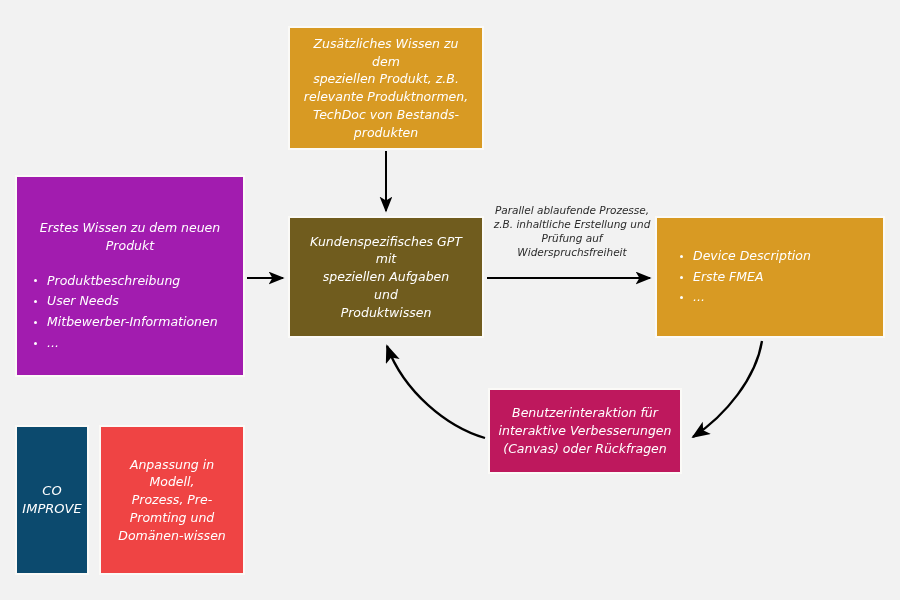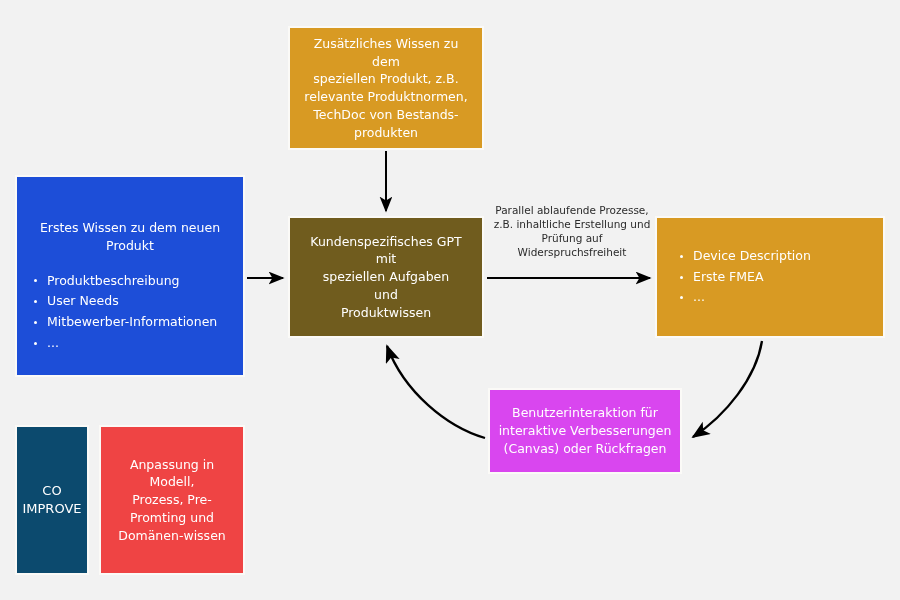--- a/index.html
+++ b/index.html
@@ -10,20 +10,21 @@
     width: 900px;
     height: 600px;
     background: #f2f2f2;
     font-family: "DejaVu Sans", sans-serif;
     overflow: hidden;
   }
   #canvas {
     position: relative;
     width: 900px;
     height: 532px;
+    font-style: italic;
   }
   .node {
     position: absolute;
     box-sizing: border-box;
     border: 2px solid #fbfaf7;
     color: #ffffff;
     display: flex;
     flex-direction: column;
     justify-content: center;
   }
@@ -57,41 +58,41 @@
 
   
   #node-additional-knowledge {
     left: 288px; top: 26px; width: 196px; height: 124px;
     background: #d89a23;
     font-size: 12.5px;
     padding: 0 10px;
   }
   #node-initial-knowledge {
     left: 15px; top: 175px; width: 230px; height: 202px;
-    background: #1d4ed8;
+    background: #a21caf;
     font-size: 12.5px;
     justify-content: flex-start;
     padding: 42px 14px 0 14px;
   }
   #node-initial-knowledge .node-title { margin-bottom: 16px; }
   #node-gpt {
     left: 288px; top: 216px; width: 196px; height: 122px;
     background: #705c1e;
     font-size: 12.5px;
     padding: 0 10px;
   }
   #node-outputs {
     left: 655px; top: 216px; width: 230px; height: 122px;
     background: #d89a23;
     font-size: 12.5px;
     padding: 0 20px;
   }
   #node-user-interaction {
     left: 488px; top: 388px; width: 194px; height: 86px;
-    background: #d946ef;
+    background: #be185d;
     font-size: 12.5px;
     padding: 0 8px;
   }
   #node-co-improve {
     left: 15px; top: 425px; width: 74px; height: 150px;
     background: #0c4a6e;
     font-size: 13px;
     padding: 0 4px;
   }
   #node-adaptation {

